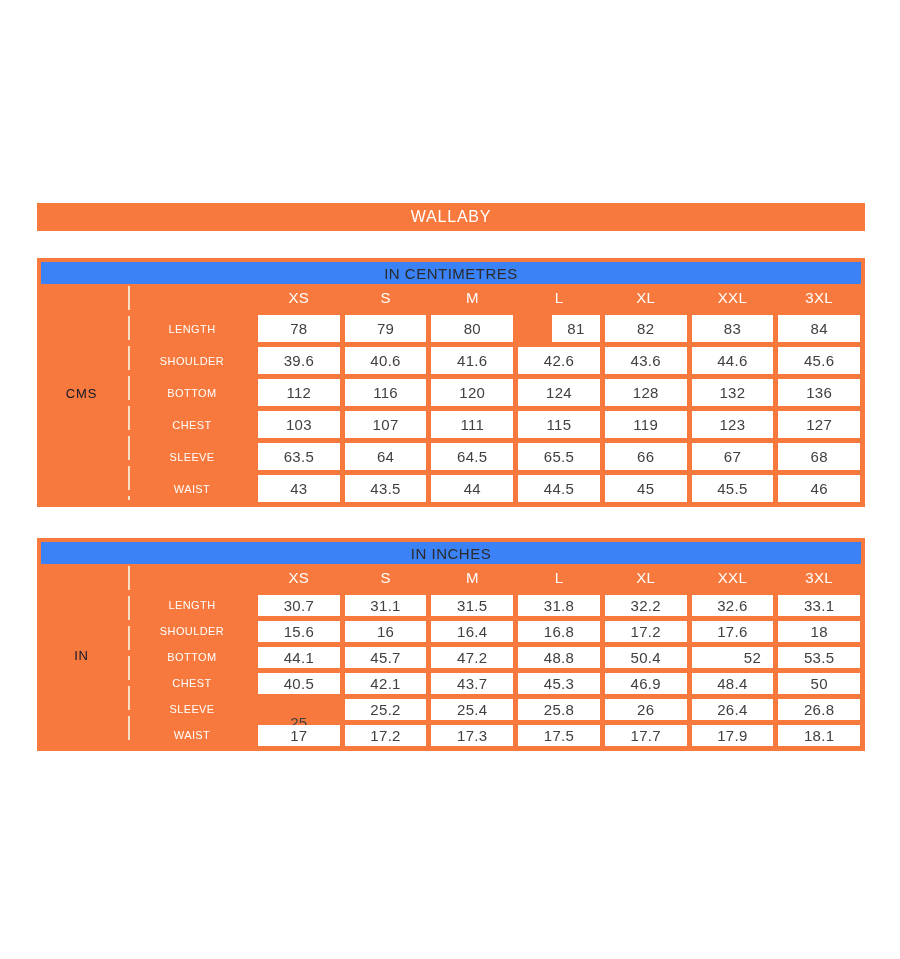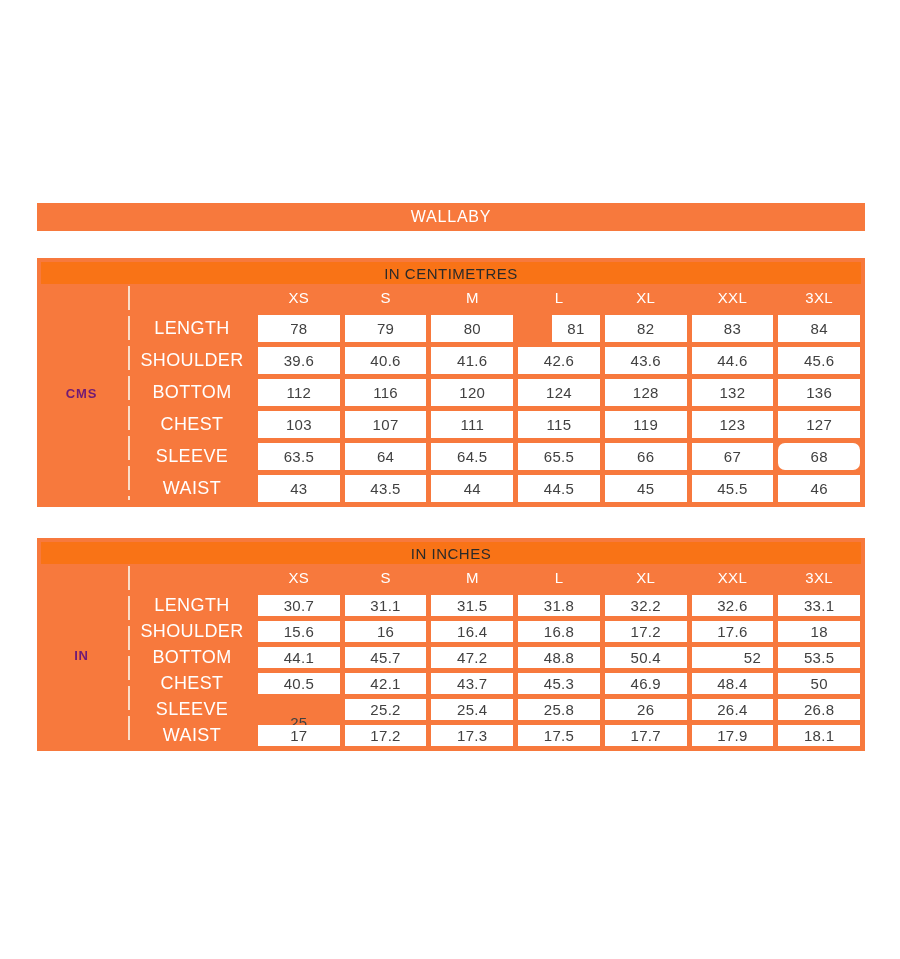--- a/index.html
+++ b/index.html
@@ -22,58 +22,58 @@
   }
   .size-table {
     position: absolute;
     left: 37px;
     width: 828px;
     background: #f7793d;
   }
   .cm-table { top: 258px; }
   .in-table { top: 538px; }
   .table-title {
-    background: #f97316;
+    background: #3b82f6;
     margin: 4px 4px 0 4px;
     height: 22px;
     display: flex; align-items: center; justify-content: center;
     color: #2b2a29; font-size: 15px; letter-spacing: 0.5px;
   }
   .table-body {
     display: grid;
     grid-template-columns: 89px 122px repeat(7, 1fr);
     column-gap: 5px;
     padding-right: 5px;
     padding-bottom: 5px;
   }
   .cm-table .table-body { grid-template-rows: 26px repeat(6, 27px); row-gap: 5px; }
   .in-table .table-body { grid-template-rows: 26px repeat(6, 21.5px); row-gap: 4.5px; }
   .unit-cell {
     position: relative;
     display: flex; align-items: center; justify-content: center;
-    color: #701a75; font-size: 13px; letter-spacing: 0.8px; font-weight: bold;
+    color: #0f172a; font-size: 13px; letter-spacing: 0.8px;
   }
   .unit-cell::after {
     content: "";
     position: absolute;
     right: -4px; top: 2px; bottom: 2px;
     width: 2px;
     background: repeating-linear-gradient(
       to bottom,
       #fbddc8 0px, #fbddc8 24px,
       rgba(251,221,200,0) 24px, rgba(251,221,200,0) 30px
     );
   }
   .size-header {
     display: flex; align-items: center; justify-content: center;
     color: #ffffff; font-size: 15px; letter-spacing: 0.3px;
   }
   .row-label {
     display: flex; align-items: center; justify-content: center;
-    color: #ffffff; font-size: 18px; letter-spacing: 0.4px;
+    color: #ffffff; font-size: 11px; letter-spacing: 0.4px;
   }
   .value-cell {
     background: #ffffff;
     display: flex; align-items: center; justify-content: center;
     color: #414141; font-size: 15px; letter-spacing: 0.3px;
   }
 </style>
 </head>
 <body>
 
@@ -128,21 +128,21 @@
         <div class="value-cell" style="grid-area: 5 / 7;">119</div>
         <div class="value-cell" style="grid-area: 5 / 8;">123</div>
         <div class="value-cell" style="grid-area: 5 / 9;">127</div>
         <div class="row-label" style="grid-area: 6 / 2;">SLEEVE</div>
         <div class="value-cell" style="grid-area: 6 / 3;">63.5</div>
         <div class="value-cell" style="grid-area: 6 / 4;">64</div>
         <div class="value-cell" style="grid-area: 6 / 5;">64.5</div>
         <div class="value-cell" style="grid-area: 6 / 6;">65.5</div>
         <div class="value-cell" style="grid-area: 6 / 7;">66</div>
         <div class="value-cell" style="grid-area: 6 / 8;">67</div>
-        <div class="value-cell" style="grid-area: 6 / 9; border-radius: 7px;">68</div>
+        <div class="value-cell" style="grid-area: 6 / 9;">68</div>
         <div class="row-label" style="grid-area: 7 / 2;">WAIST</div>
         <div class="value-cell" style="grid-area: 7 / 3;">43</div>
         <div class="value-cell" style="grid-area: 7 / 4;">43.5</div>
         <div class="value-cell" style="grid-area: 7 / 5;">44</div>
         <div class="value-cell" style="grid-area: 7 / 6;">44.5</div>
         <div class="value-cell" style="grid-area: 7 / 7;">45</div>
         <div class="value-cell" style="grid-area: 7 / 8;">45.5</div>
         <div class="value-cell" style="grid-area: 7 / 9;">46</div>
       </div>
   </section>

